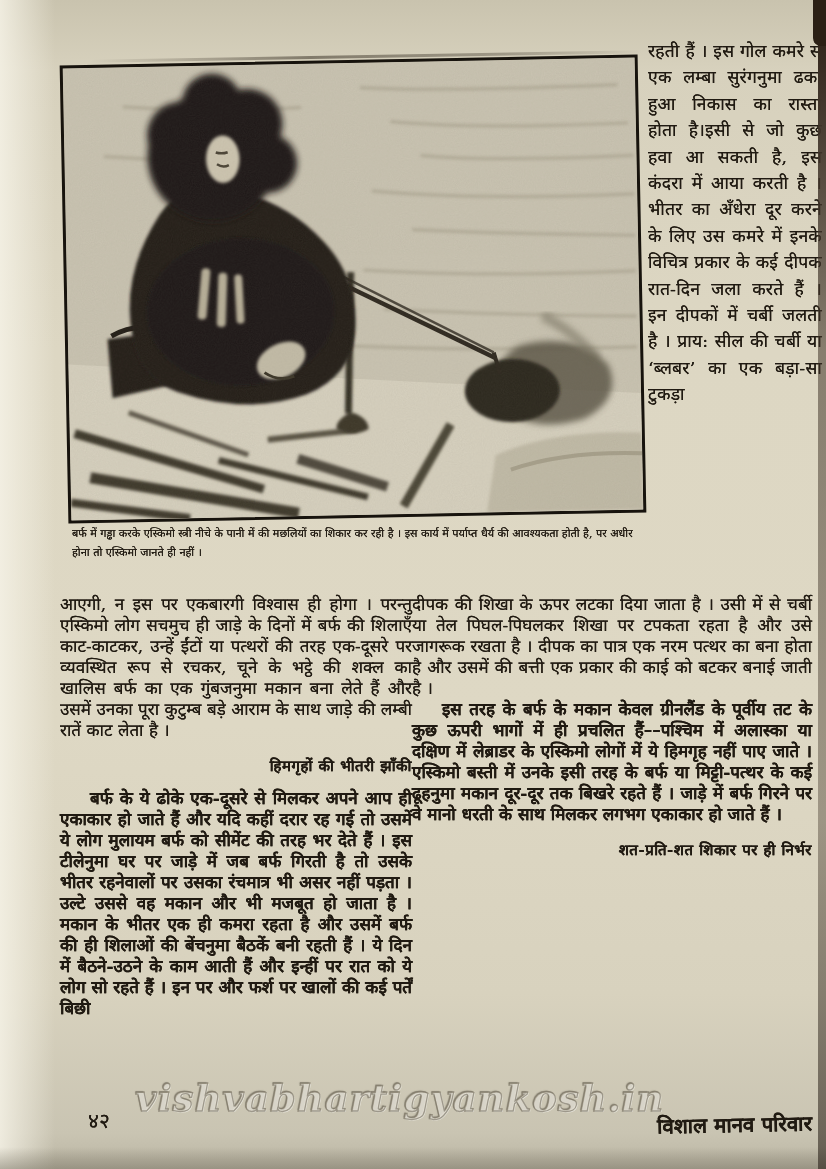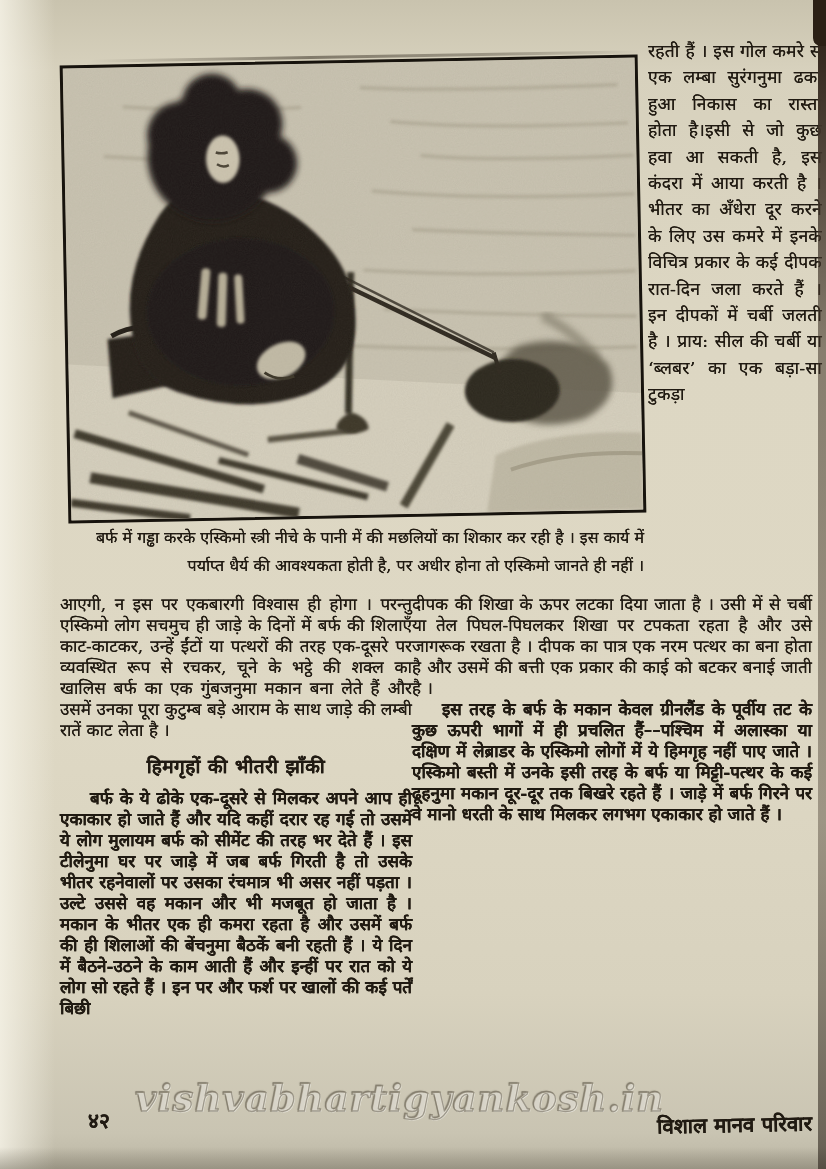--- a/index.html
+++ b/index.html
@@ -50,47 +50,47 @@
     position:absolute; left:648px; top:38px; width:174px; height:556px;
     font-size:17.5px; line-height:26.4px;
     text-align:justify; text-justify:inter-word;
     letter-spacing:.2px;
     text-shadow:0 0 .45px #2a2318;
   }
 
   
   .caption {
     position:absolute; left:72px; top:524px; width:572px;
-    font-size:16px; line-height:28px;
-    text-align:right;
+    font-size:11px; line-height:19px;
+    text-align:left;
     text-shadow:0 0 .4px #2a2318;
   }
 
   
   .col {
     position:absolute; top:594px;
     font-size:17px; line-height:21px;
     text-align:justify; text-justify:inter-word;
     text-shadow:0 0 .45px #2a2318;
   }
   .col-left  { left:60px;  width:352px; }
   .col-right { left:412px; width:400px; }
   .col p.indent { text-indent:30px;font-weight:bold; }
   .col h2 {
-    font-size:19px; font-weight:600;
-    text-align:center;
+    font-size:15px; font-weight:600;
+    text-align:right;
     margin:15px 0 11px 0;
     letter-spacing:.5px;
     text-shadow:0 0 .5px #2a2318;
   }
 
   
   .page-num {
     position:absolute; left:88px; top:1106px;
-    font-size:21px; text-shadow:0 0 .5px #2a2318;font-weight:bold;
+    font-size:21px; text-shadow:0 0 .5px #2a2318;
   }
   .watermark {
     position:absolute; left:135px; top:1076px; width:600px;
     font-size:37px; font-style:italic; font-weight:700;
     text-align:left;
     color:rgba(222,216,200,.25);
     -webkit-text-stroke:1.3px rgba(110,104,88,.6);
     text-shadow:1px 1px 0 rgba(255,255,252,.55), -1px -1px 1px rgba(90,84,70,.35);
     letter-spacing:1px;
     pointer-events:none;
@@ -224,20 +224,21 @@
 
   <div class="col col-left">
     <p>आएगी, न इस पर एकबारगी विश्वास ही होगा । परन्तु एस्किमो लोग सचमुच ही जाड़े के दिनों में बर्फ की शिलाएँ काट-काटकर, उन्हें ईंटों या पत्थरों की तरह एक-दूसरे पर व्यवस्थित रूप से रचकर, चूने के भट्ठे की शक्ल का खालिस बर्फ का एक गुंबजनुमा मकान बना लेते हैं और उसमें उनका पूरा कुटुम्ब बड़े आराम के साथ जाड़े की लम्बी रातें काट लेता है ।</p>
     <h2>हिमगृहों की भीतरी झाँकी</h2>
     <p class="indent">बर्फ के ये ढोके एक-दूसरे से मिलकर अपने आप ही एकाकार हो जाते हैं और यदि कहीं दरार रह गई तो उसमें ये लोग मुलायम बर्फ को सीमेंट की तरह भर देते हैं । इस टीलेनुमा घर पर जाड़े में जब बर्फ गिरती है तो उसके भीतर रहनेवालों पर उसका रंचमात्र भी असर नहीं पड़ता । उल्टे उससे वह मकान और भी मजबूत हो जाता है । मकान के भीतर एक ही कमरा रहता है और उसमें बर्फ की ही शिलाओं की बेंचनुमा बैठकें बनी रहती हैं । ये दिन में बैठने-उठने के काम आती हैं और इन्हीं पर रात को ये लोग सो रहते हैं । इन पर और फर्श पर खालों की कई पर्तें बिछी</p>
   </div>
 
   <div class="col col-right">
     <p>दीपक की शिखा के ऊपर लटका दिया जाता है । उसी में से चर्बी या तेल पिघल-पिघलकर शिखा पर टपकता रहता है और उसे जागरूक रखता है । दीपक का पात्र एक नरम पत्थर का बना होता है और उसमें की बत्ती एक प्रकार की काई को बटकर बनाई जाती है ।</p>
     <p class="indent">इस तरह के बर्फ के मकान केवल ग्रीनलैंड के पूर्वीय तट के कुछ ऊपरी भागों में ही प्रचलित हैं––पश्चिम में अलास्का या दक्षिण में लेब्राडर के एस्किमो लोगों में ये हिमगृह नहीं पाए जाते । एस्किमो बस्ती में उनके इसी तरह के बर्फ या मिट्टी-पत्थर के कई ढूहनुमा मकान दूर-दूर तक बिखरे रहते हैं । जाड़े में बर्फ गिरने पर वे मानो धरती के साथ मिलकर लगभग एकाकार हो जाते हैं ।</p>
+    <h2>शत-प्रति-शत शिकार पर ही निर्भर</h2>
   </div>
 
   <div class="page-num">४२</div>
   <div class="watermark">vishvabhartigyankosh.in</div>
   <div class="footer-right">विशाल मानव परिवार</div>
 
   <div class="edge-bottom"></div>
   <div class="edge-right"></div>
   <div class="corner-mark"></div>
 </div>

